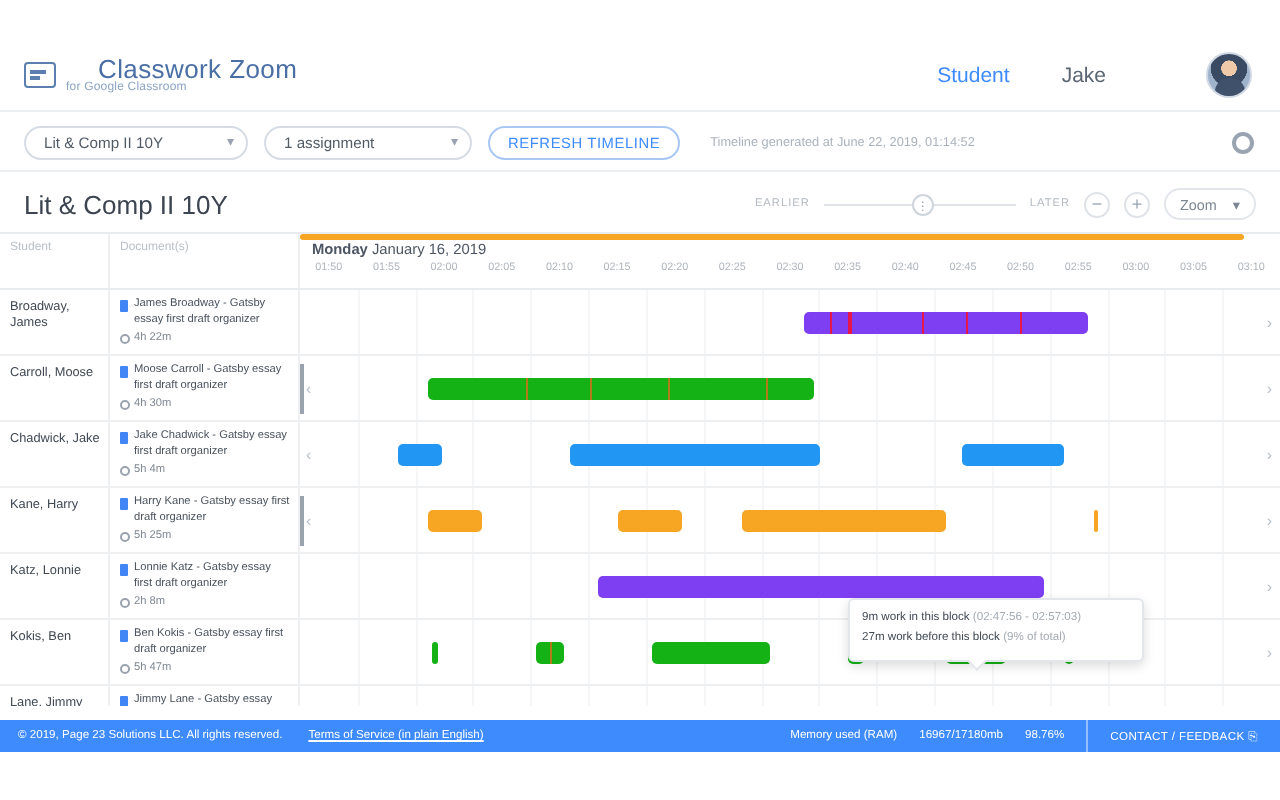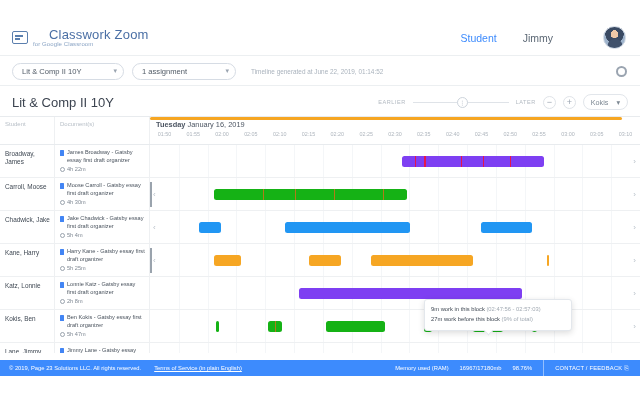--- a/index.html
+++ b/index.html
@@ -187,67 +187,68 @@
   <div class="topbar">
     <div class="brand">
       <div class="brand-mark"></div>
       <div class="brand-txt">
         <div class="brand-title">Classwork Zoom</div>
         <div class="brand-sub">for Google Classroom</div>
       </div>
     </div>
     <div class="nav-links">
       <div class="nav-link active">Student</div>
-      <div class="nav-link">Jimmy</div>
+      <div class="nav-link">Jake</div>
       <div class="avatar"></div>
     </div>
   </div>
 
   <div class="filterbar">
     <div class="select sel-class">
       <span>Lit &amp; Comp II 10Y</span>
       <span class="caret">▾</span>
     </div>
     <div class="select sel-assign">
       <span>1 assignment</span>
       <span class="caret">▾</span>
     </div>
+    <div class="btn-refresh">REFRESH TIMELINE</div>
     <div class="gen-note">Timeline generated at June 22, 2019, 01:14:52</div>
     <div class="gear"></div>
   </div>
 
   <div class="titlerow">
     <div class="page-title">Lit &amp; Comp II 10Y</div>
     <div class="zoomtools">
       <span class="lbl-tiny">EARLIER</span>
       <div class="slider">
         <div class="slider-track"></div>
         <div class="slider-knob">⋮</div>
       </div>
       <span class="lbl-tiny">LATER</span>
       <div class="circ-btn">−</div>
       <div class="circ-btn">+</div>
       <div class="pill">
-        <span>Kokis</span>
+        <span>Zoom</span>
         <span class="caret">▾</span>
       </div>
     </div>
   </div>
 
   <div class="tl-wrap">
     <div class="tl-head">
       <div class="col-student">
         <div class="th">Student</div>
       </div>
       <div class="col-docs">
         <div class="th">Document(s)</div>
       </div>
       <div class="col-chart">
         <div class="date-label">
-          <b>Tuesday</b><span> January 16, 2019</span>
+          <b>Monday</b><span> January 16, 2019</span>
         </div>
         <div class="ticks" id="ticks">
             <div class="tick" style="left: 2.94118%;">01:50</div>
             <div class="tick" style="left: 8.82353%;">01:55</div>
             <div class="tick" style="left: 14.7059%;">02:00</div>
             <div class="tick" style="left: 20.5882%;">02:05</div>
             <div class="tick" style="left: 26.4706%;">02:10</div>
             <div class="tick" style="left: 32.3529%;">02:15</div>
             <div class="tick" style="left: 38.2353%;">02:20</div>
             <div class="tick" style="left: 44.1176%;">02:25</div>

